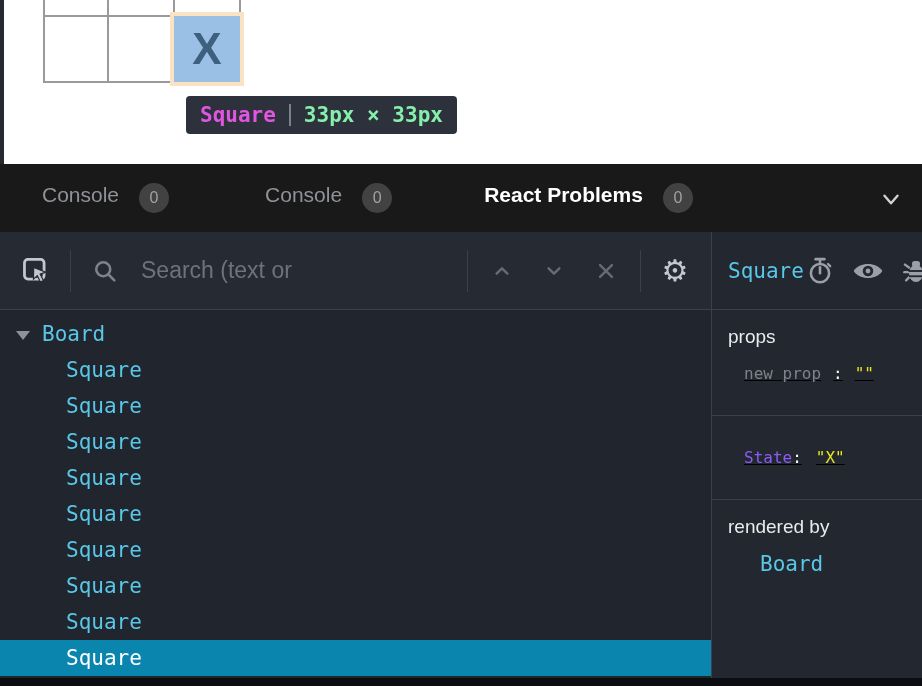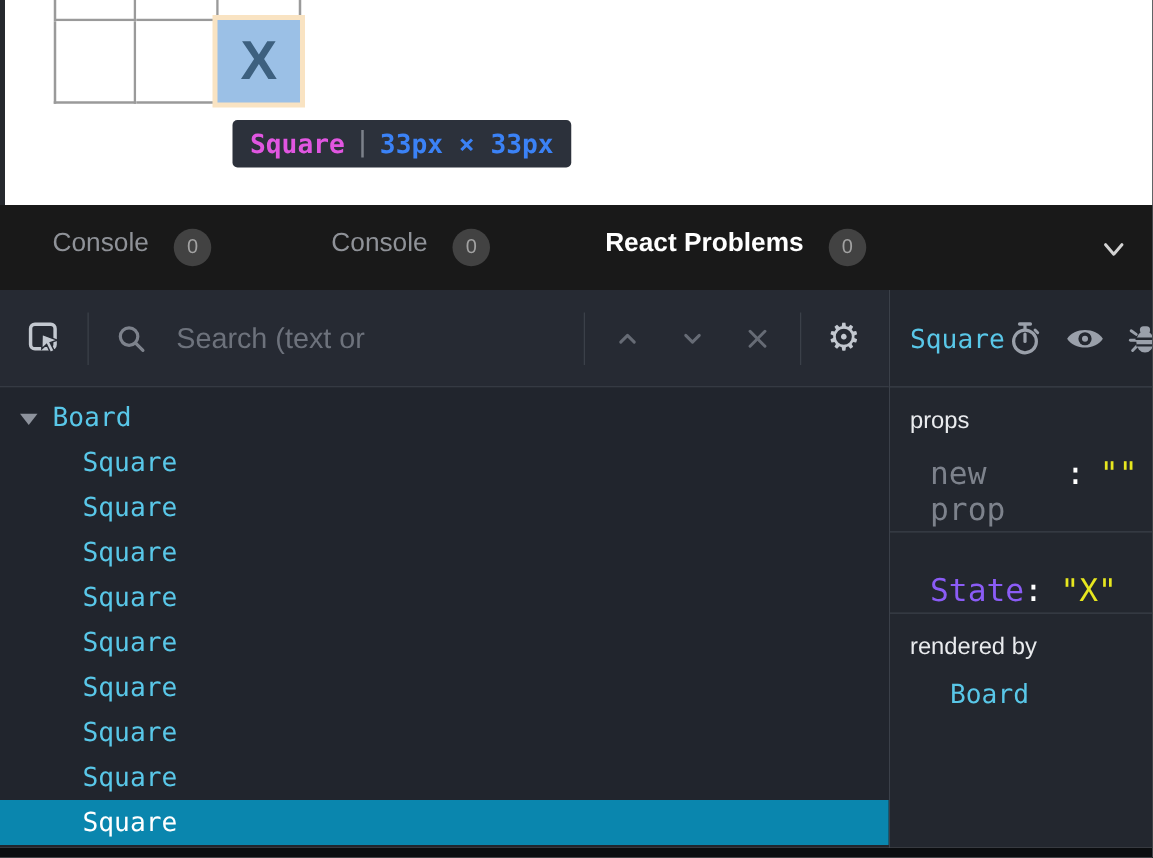--- a/index.html
+++ b/index.html
@@ -19,21 +19,21 @@
   .pad-ring{position:absolute;inset:-5px;background:#f9e3c2;z-index:1;}
   .mark-box{position:absolute;inset:-1px;background:#9bc0e6;z-index:2;
             display:flex;align-items:center;justify-content:center;
             font-weight:bold;font-size:44px;color:#3d607f;}
   .overlay-tooltip{position:absolute;left:186px;top:96px;height:38px;z-index:3;
             display:inline-flex;align-items:center;gap:13px;padding:0 14px;
             background:#2c313b;border-radius:4px;
             font-family:"DejaVu Sans Mono",monospace;font-weight:bold;font-size:21px;}
   .tt-name{color:#e156e1;}
   .tt-sep{width:2px;height:22px;background:#7c818b;}
-  .tt-dims{color:#3b82f6;}
+  .tt-dims{color:#86efac;}
 
   
   .tab-bar{height:68px;background:#191919;display:flex;align-items:center;position:relative;}
   .tab{display:flex;align-items:flex-start;gap:20px;font-size:21px;cursor:default;}
   .tab .tab-label{color:#8f9298;font-weight:500;}
   .tab.active .tab-label{color:#ffffff;font-weight:bold;}
   .tab.t-console{margin-left:42px;}
   .tab.t-problems{margin-left:96px;}
   .tab.t-react{margin-left:92px;}
   .badge{min-width:30px;height:30px;border-radius:15px;background:#424242;color:#a2a2a2;
@@ -62,25 +62,25 @@
   .expander{width:0;height:0;border-left:7px solid transparent;border-right:7px solid transparent;
             border-top:9px solid #8d929c;margin-top:2px;}
 
   .right-pane{flex:1;background:#23272f;display:flex;flex-direction:column;overflow:hidden;}
   .panel-header{height:78px;box-sizing:border-box;border-bottom:1px solid #3b4049;
                 display:flex;align-items:center;padding:0 8px 0 16px;}
   .panel-title{font-family:"DejaVu Sans Mono",monospace;font-size:21px;color:#59c7e8;flex:1;}
   .panel-icons{display:flex;gap:16px;align-items:center;}
   .p-icon{display:flex;align-items:center;justify-content:center;width:32px;height:32px;flex:none;}
 
-  .section{border-bottom:1px solid #3b4049;padding:16px 12px 3px 16px;}
+  .section{border-bottom:1px solid #3b4049;padding:16px 12px 32px 16px;}
   .section:last-child{border-bottom:none;}
   .section-header{font-size:19px;color:#e9ebee;display:flex;justify-content:space-between;align-items:center;}
   .kv-row{margin-top:16px;padding-left:16px;font-family:"DejaVu Sans Mono",monospace;
-          font-size:25px;display:flex;align-items:flex-start;}
+          font-size:16px;display:flex;align-items:flex-end;text-decoration:underline;}
   .key-muted{color:#7d828c;}
   .colon-w{color:#ffffff;}
   .props-colon{margin:0 12px;}
   .hooks-colon{margin-right:14px;}
   .val-yellow{color:#e7e71f;}
   .key-purple{color:#8b5cf6;}
   .rendered-item{margin-top:14px;padding-left:32px;font-family:"DejaVu Sans Mono",monospace;
           font-size:21px;color:#59c7e8;cursor:default;}
 
   .bottom-strip{height:8px;background:#0b0d10;}

